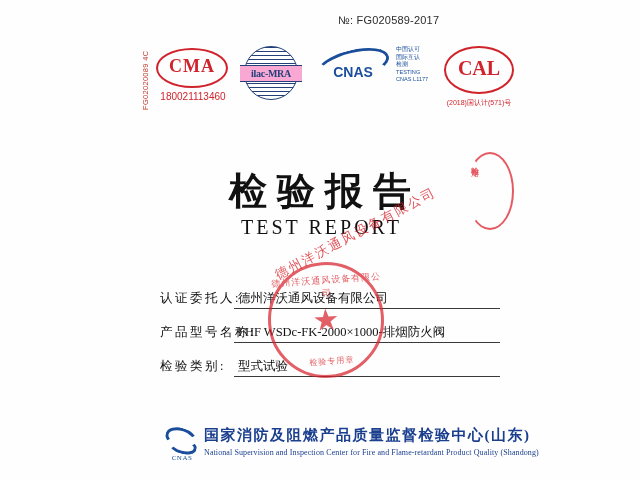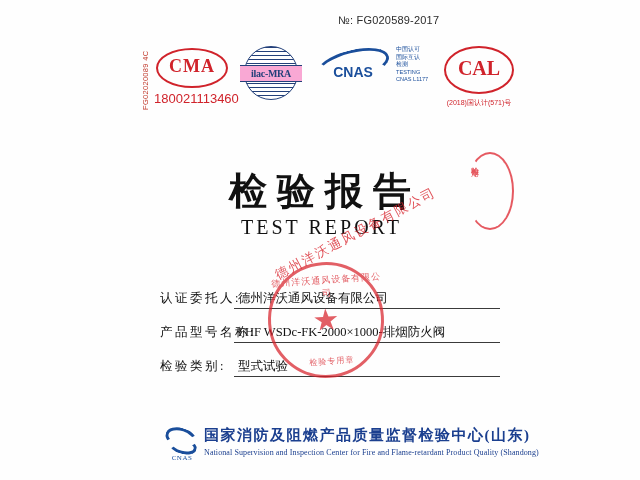--- a/index.html
+++ b/index.html
@@ -83,21 +83,21 @@
     font-weight: bold;
     font-size: 18px;
     color: #d0232b;
     letter-spacing: 1px;
   }
   .cma-num {
     position: absolute;
     top: 47px; left: -2px;
     width: 78px;
     text-align: center;
-    font-size: 13px;
+    font-size: 10px;
     color: #d0232b;
     white-space: nowrap;
   }
 
   
   .logo-ilac { left: 100px; width: 62px; }
   .ilac-circle {
     position: absolute;
     top: 2px; left: 4px;
     width: 54px; height: 54px;

